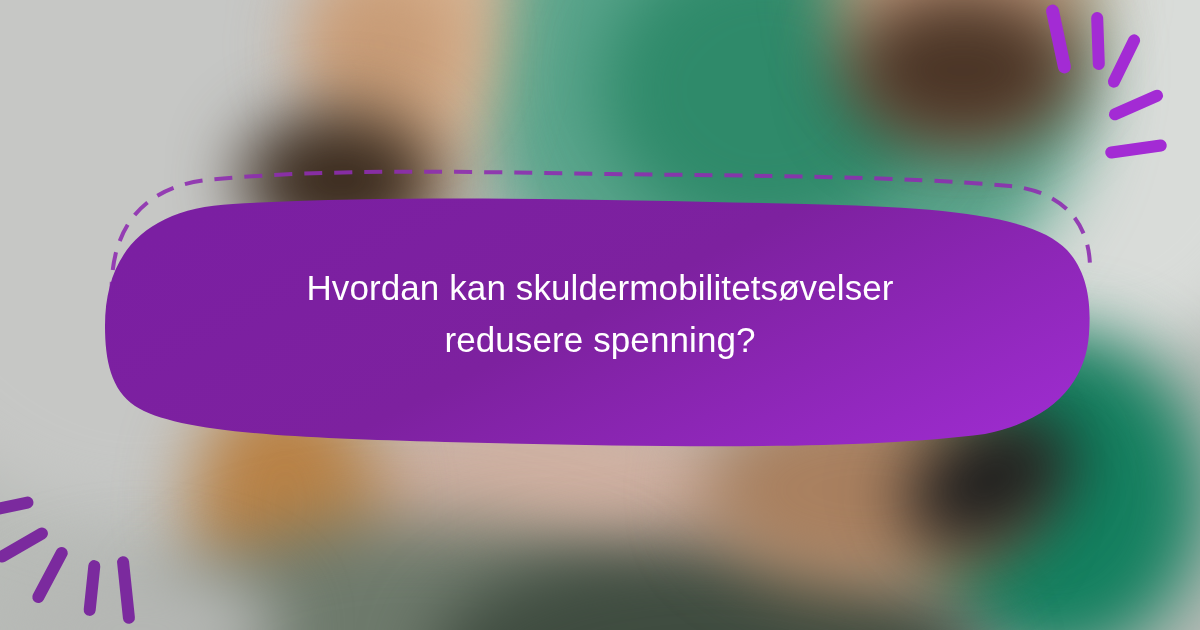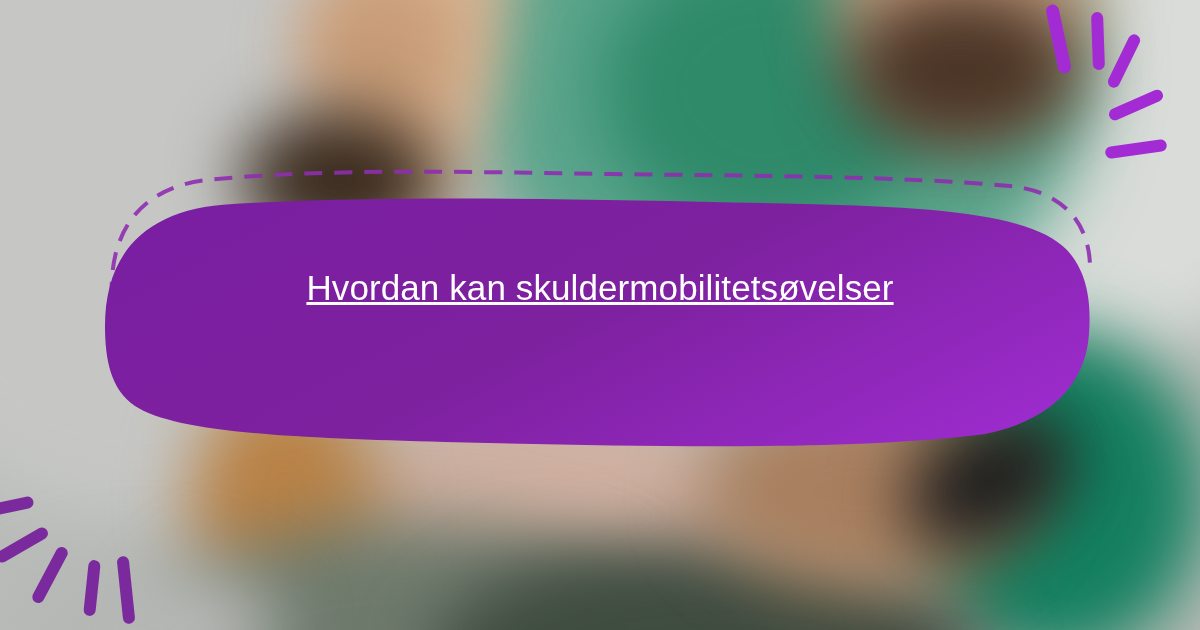--- a/index.html
+++ b/index.html
@@ -172,21 +172,20 @@
     left: 150px;
     top: 262px;
     width: 900px;
     text-align: center;
     color: #ffffff;
     font-size: 35px;
     line-height: 52px;
     font-weight: 400;
     letter-spacing: 0.1px;
     text-rendering: optimizeLegibility;
-    text-decoration: underline;
   }
   .headline .line { display: block; white-space: nowrap; }
 
   
   .burst { position: absolute; }
   .burst span {
     position: absolute;
     display: block;
     border-radius: 40px;
     transform-origin: 50% 50%;
@@ -244,20 +243,21 @@
                C 981 186, 950 226, 880 240
                C 740 258, 520 252, 340 248
                C 180 244, 70 238, 30 212
                C 6 196, 0 166, 0 132
                Z" fill="url(#blobGrad)"></path>
     </svg>
   </div>
 
   <div class="headline">
     <span class="line">Hvordan kan skuldermobilitetsøvelser</span>
+    <span class="line">redusere spenning?</span>
   </div>
 
   <div class="burst burst-tr" id="burst-tr">
       <span style="left: 22px; top: 4px; width: 13px; height: 70px; background: rgb(163, 43, 212); transform: rotate(-12deg);"></span>
       <span style="left: 62px; top: 12px; width: 12px; height: 58px; background: rgb(163, 43, 212); transform: rotate(-2deg);"></span>
       <span style="left: 88px; top: 32px; width: 12px; height: 58px; background: rgb(163, 43, 212); transform: rotate(26deg);"></span>
       <span style="left: 100px; top: 76px; width: 12px; height: 58px; background: rgb(163, 43, 212); transform: rotate(66deg);"></span>
       <span style="left: 100px; top: 118px; width: 12px; height: 62px; background: rgb(163, 43, 212); transform: rotate(82deg);"></span>
     </div>
 

